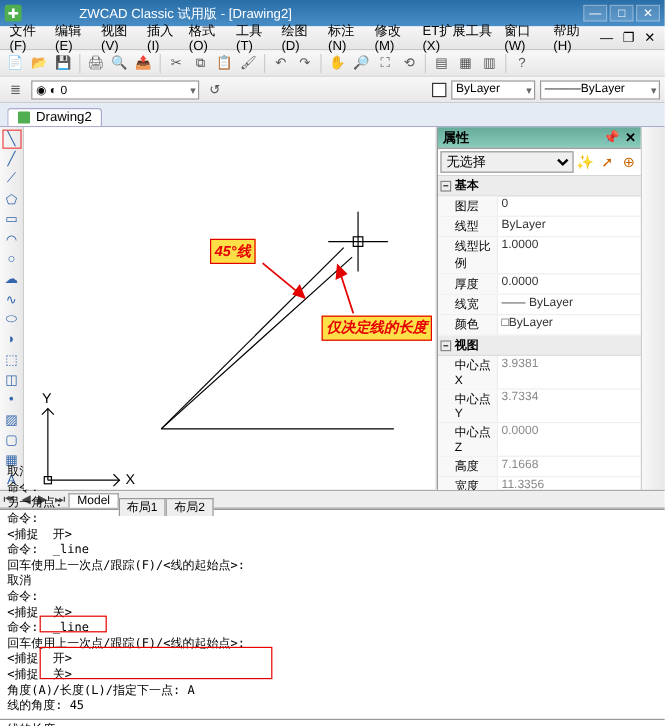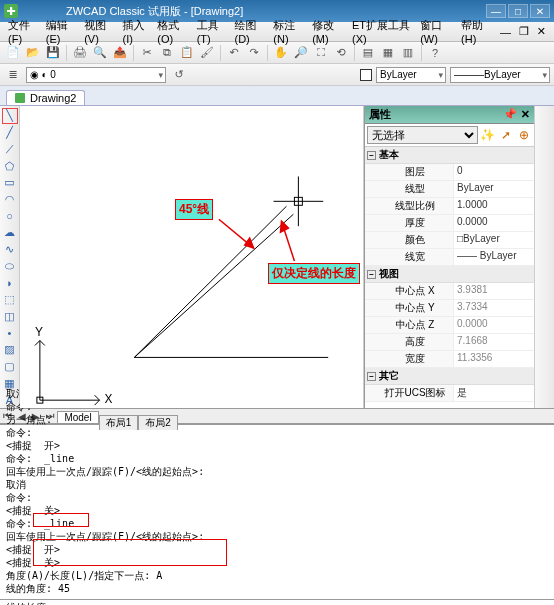--- a/index.html
+++ b/index.html
@@ -31,33 +31,33 @@
 .propanel { width: 170px; background: #fff; border-left: 1px solid #999; display: flex; flex-direction: column; }
 .prophead { height: 18px; background: linear-gradient(#6a9,#8cb); color: #000; display: flex; align-items: center; padding: 0 4px; font-size: 11px; font-weight: bold; border-bottom: 1px solid #888; }
 .prophead .flex { flex: 1; }
 .propsel { display: flex; align-items: center; padding: 2px; gap: 2px; border-bottom: 1px solid #ccc; }
 .propsel select { flex: 1; font-size: 11px; border: 1px solid #999; height: 18px; }
 .propsel .pic { width: 16px; height: 16px; display: flex; align-items: center; justify-content: center; color: #c60; cursor: pointer; font-size: 12px; }
 .propgrid { flex: 1; overflow: auto; font-size: 10px; }
 .propcat { background: #ececec; padding: 1px 2px; font-weight: bold; display: flex; align-items: center; border-bottom: 1px solid #ddd; }
 .propcat .box { width: 9px; height: 9px; border: 1px solid #888; display: inline-flex; align-items: center; justify-content: center; margin-right: 3px; font-size: 8px; }
 .proprow { display: flex; border-bottom: 1px solid #eee; }
-.proprow .k { width: 89px; padding: 1px 2px 1px 14px; background: #f8f8f8; border-right: 1px solid #eee; text-align: center; }
+.proprow .k { width: 50px; padding: 1px 2px 1px 14px; background: #f8f8f8; border-right: 1px solid #eee; }
 .proprow .v { flex: 1; padding: 1px 3px; color: #333; }
 .proprow .v.ro { color: #888; }
 .modeltabs { height: 16px; background: #eee; border-top: 1px solid #999; border-bottom: 1px solid #999; display: flex; align-items: center; font-size: 10px; }
 .modeltabs .nav { padding: 0 3px; cursor: pointer; color: #444; }
 .modeltabs .mt { padding: 0 6px; background: #fff; border: 1px solid #999; border-bottom: none; margin-top: 1px; cursor: pointer; }
 .modeltabs .mt.ina { background: #eee; margin-top: 12px; }
 .cmdpanel { height: 175px; background: #fff; border-top: 1px solid #999; display: flex; align-items: flex-end; }
 .cmdtext { flex: 1; padding: 4px 6px; font-size: 10px; font-family: SimSun, monospace; line-height: 13px; overflow: hidden; white-space: pre; }
 .cmdscroll { width: 14px; background: #eee; border-left: 1px solid #ccc; }
 .cmdline { height: 16px; border-top: 1px solid #999; display: flex; align-items: center; padding: 0 6px; font-size: 10px; font-family: SimSun, monospace; }
 .redbox { position: absolute; border: 1px solid #e50000; pointer-events: none; }
-.redlabel { position: absolute; border: 1px solid #e50000; color: #e50000; font-size: 12px; padding: 1px 3px; background: #5eead4; font-weight: bold; }
+.redlabel { position: absolute; border: 1px solid #e50000; color: #e50000; font-size: 12px; padding: 1px 3px; background: #fde047; font-weight: bold; font-style: italic; }
 svg { overflow: visible; }
 </style>
 </head>
 <body>
 
 <div class="titlebar">
   <div class="logo">✚</div>
   <div class="title">ZWCAD Classic 试用版 - [Drawing2]</div>
   <div class="winbtns">
     <div class="winbtn">—</div>
@@ -212,26 +212,26 @@
         </div>
         <div class="proprow">
           <div class="k">线型比例</div>
           <div class="v">1.0000</div>
         </div>
         <div class="proprow">
           <div class="k">厚度</div>
           <div class="v">0.0000</div>
         </div>
         <div class="proprow">
+          <div class="k">线宽</div>
+          <div class="v">—— ByLayer</div>
+        </div>
+        <div class="proprow">
           <div class="k">颜色</div>
           <div class="v">□ByLayer</div>
-        </div>
-        <div class="proprow">
-          <div class="k">线宽</div>
-          <div class="v">—— ByLayer</div>
         </div>
         <div class="propcat"><span class="box">−</span>视图</div>
         <div class="proprow">
           <div class="k">中心点 X</div>
           <div class="v ro">3.9381</div>
         </div>
         <div class="proprow">
           <div class="k">中心点 Y</div>
           <div class="v ro">3.7334</div>
         </div>

